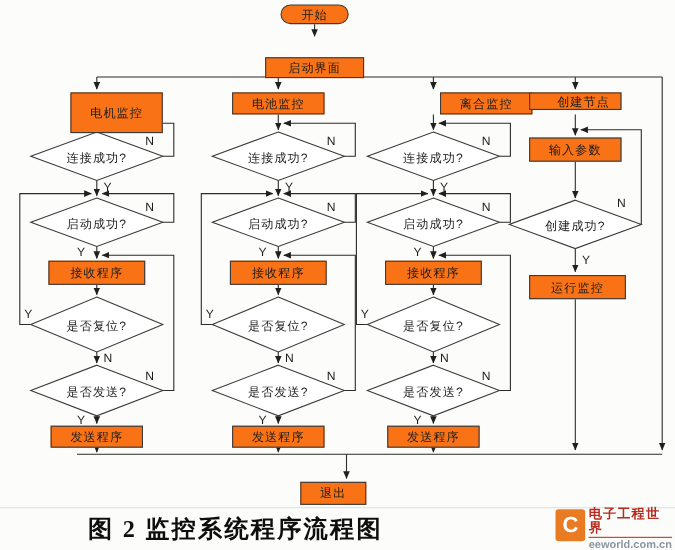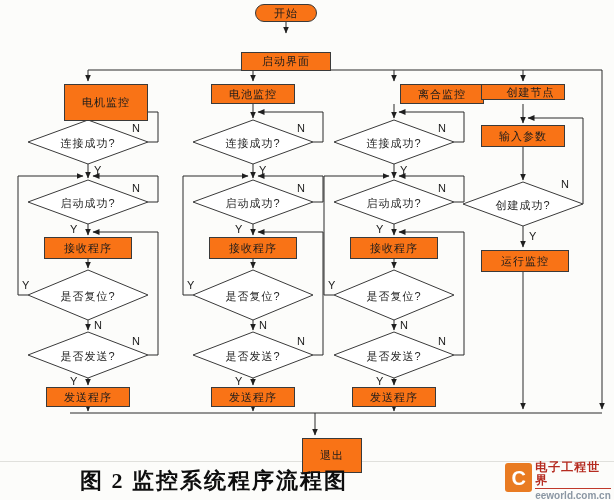--- a/index.html
+++ b/index.html
@@ -175,21 +175,21 @@
   <div class="box" style="left:209px;top:237px;width:88px;height:22px;">接收程序</div>
   <div class="box" style="left:350px;top:237px;width:88px;height:22px;">接收程序</div>
 
   <div class="box" style="left:46px;top:387px;width:84px;height:20px;">发送程序</div>
   <div class="box" style="left:211px;top:387px;width:84px;height:20px;">发送程序</div>
   <div class="box" style="left:352px;top:387px;width:84px;height:20px;">发送程序</div>
 
   <div class="box" style="left:481px;top:125px;width:84px;height:22px;">输入参数</div>
   <div class="box" style="left:481px;top:250px;width:88px;height:22px;">运行监控</div>
 
-  <div class="box" style="left:302px;top:438px;width:60px;height:35px;">退出</div>
+  <div class="box" style="left:273px;top:438px;width:60px;height:21px;">退出</div>
 
   <div id="rule"></div>
   <div id="caption">图 2 监控系统程序流程图</div>
 
   <div id="logo">
     <div id="logo-mark">C</div>
     <div id="logo-text">
       <span id="logo-site">电子工程世界</span>
       <span id="logo-underline"></span>
       <span id="logo-domain">eeworld.com.cn</span>

